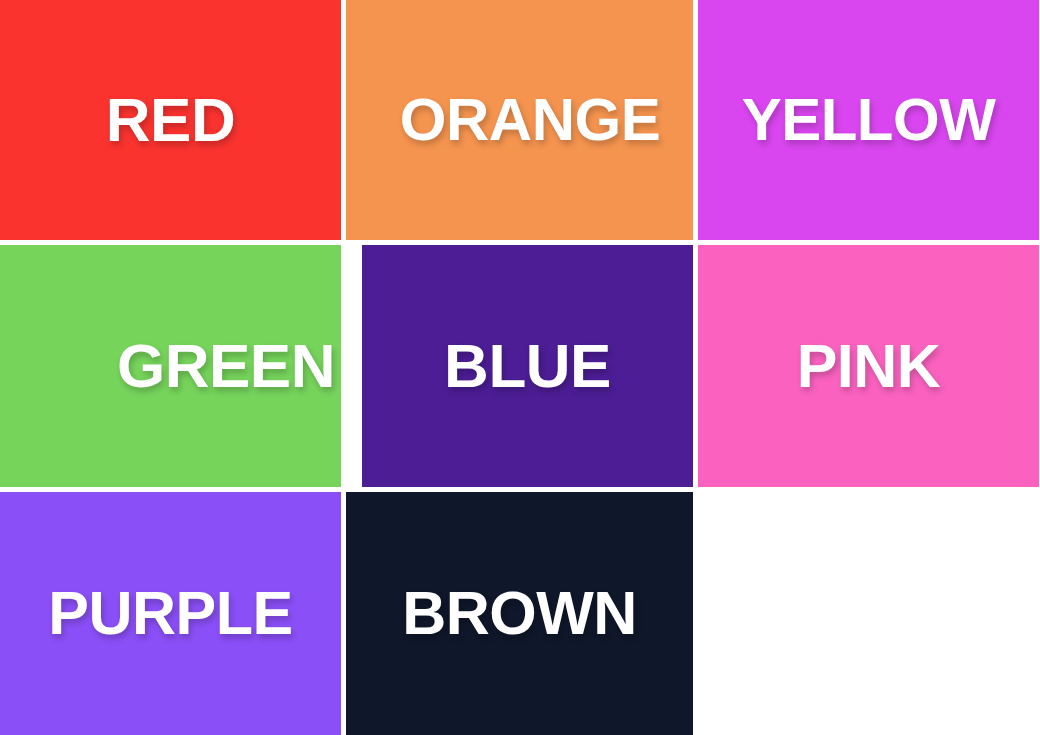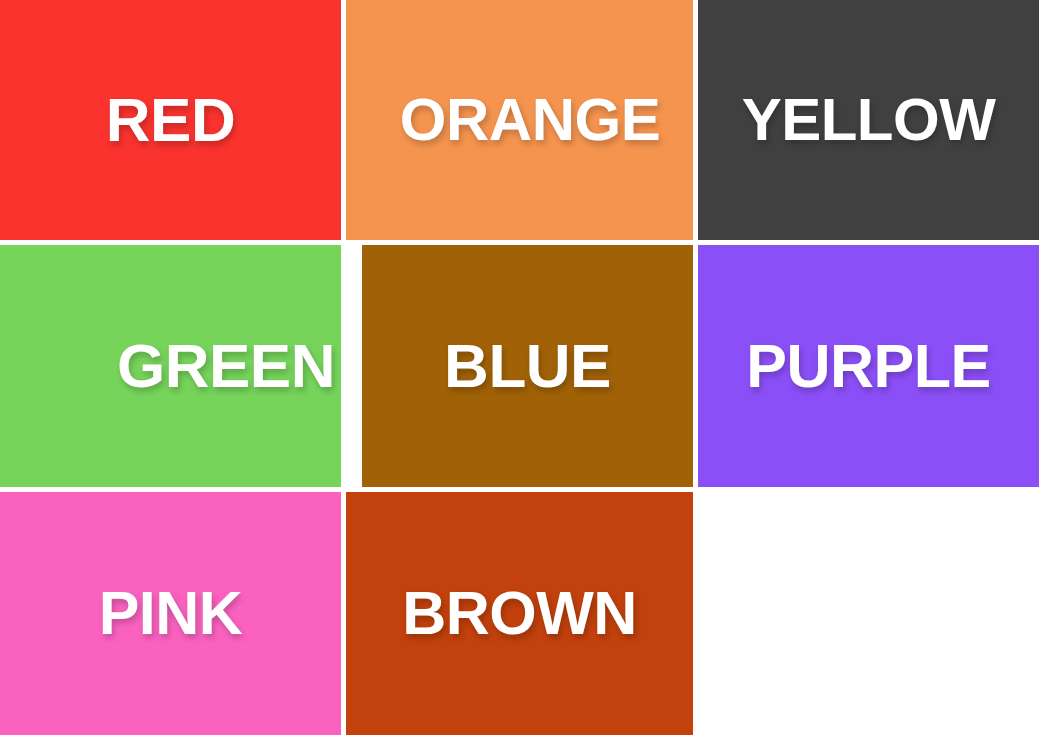--- a/index.html
+++ b/index.html
@@ -64,38 +64,38 @@
 <div id="color-grid">
 
   <div class="swatch s-red" style="background-color: rgb(250, 51, 47);">
     <span class="swatch-label">RED</span>
   </div>
 
   <div class="swatch s-orange" style="background-color: rgb(245, 148, 79); padding-left: 21px;">
     <span class="swatch-label">ORANGE</span>
   </div>
 
-  <div class="swatch s-yellow" style="background-color: #404040;">
+  <div class="swatch s-yellow" style="background-color: #d946ef;">
     <span class="swatch-label">YELLOW</span>
   </div>
 
   <div class="swatch s-green" style="background-color: rgb(118, 212, 91); justify-content: flex-end;">
     <span class="swatch-label">GREEN</span>
   </div>
 
 
-  <div class="swatch s-blue" style="background-color: #a16207; margin-left: 16px;">
+  <div class="swatch s-blue" style="background-color: #4c1d95; margin-left: 16px;">
     <span class="swatch-label">BLUE</span>
+  </div>
+
+  <div class="swatch s-pink" style="background-color: rgb(251, 98, 192);">
+    <span class="swatch-label">PINK</span>
   </div>
 
   <div class="swatch s-purple" style="background-color: rgb(139, 79, 247);">
     <span class="swatch-label">PURPLE</span>
   </div>
 
-  <div class="swatch s-pink" style="background-color: rgb(251, 98, 192);">
-    <span class="swatch-label">PINK</span>
-  </div>
-
-  <div class="swatch s-brown" style="background-color: #c2410c;">
+  <div class="swatch s-brown" style="background-color: #0f172a;">
     <span class="swatch-label">BROWN</span>
   </div>
 
 </div>
 
 </body></html>

